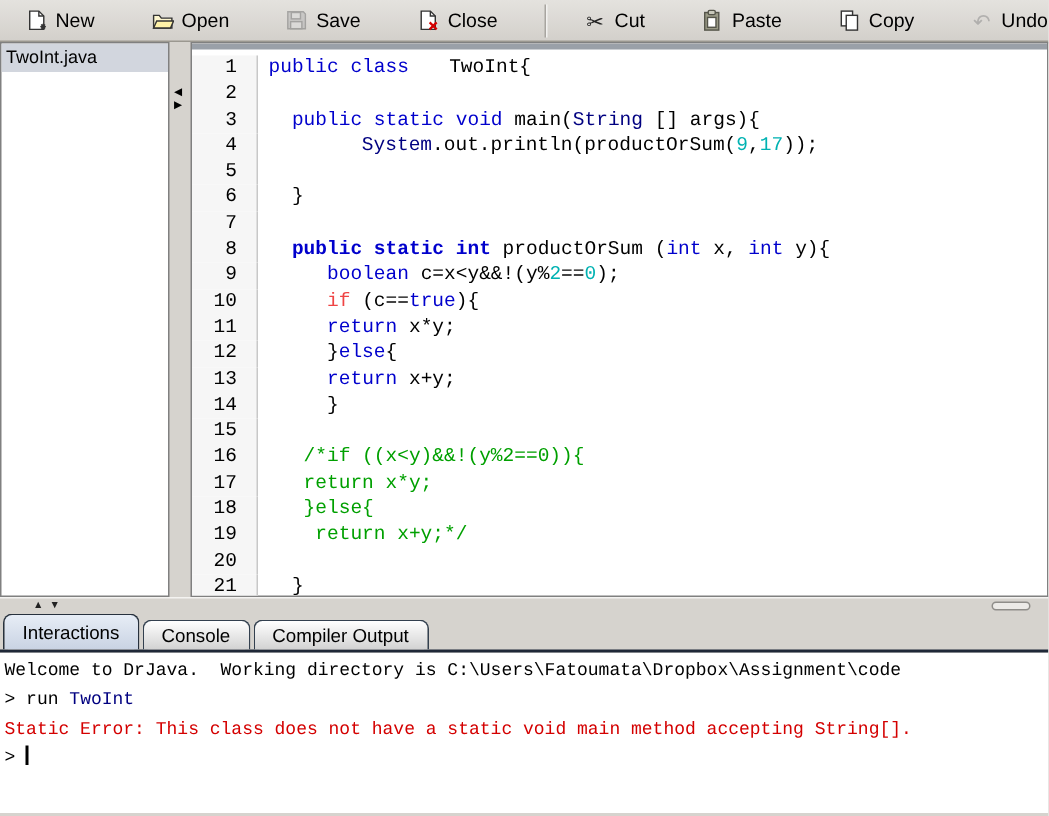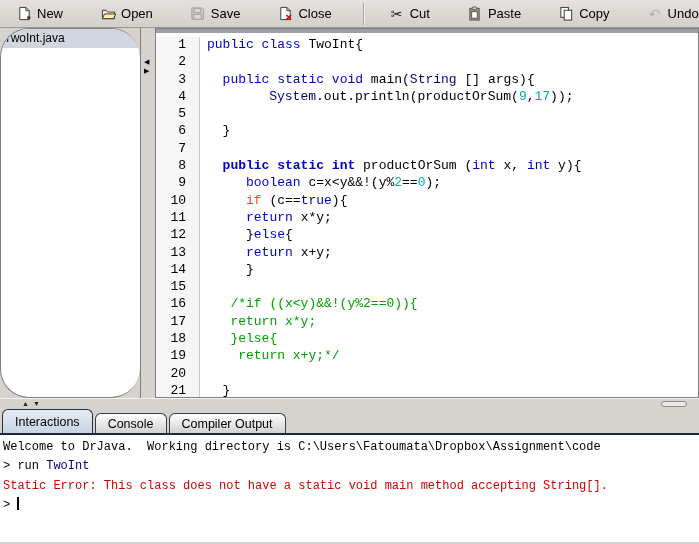--- a/index.html
+++ b/index.html
@@ -22,24 +22,23 @@
   .tb-icon { width:16px; height:16px; display:inline-flex; align-items:center; justify-content:center; }
   .tb-icon svg { width:15px; height:15px; }
   .tb-btn.disabled .tb-icon { filter:grayscale(1); opacity:.55; }
   .tb-glyph { font-size:14px; line-height:14px; }
   .tb-sep { width:2px; height:22px; margin:0 14px 0 4px;
     border-left:1px solid #a8a5a0; border-right:1px solid #f2f1ef; }
 
   
   .main { display:flex; height:370px; }
   .sidebar {
-    width:140px; background:#fff; border-top:1px solid #808080;
+    width:112px; background:#fff; border-top:1px solid #808080;
     border-left:1px solid #808080; border-bottom:1px solid #808080;
     overflow:hidden;
-    border-radius:29px;
   }
   .file-item {
     height:19px; line-height:19px; font-size:12px; padding-left:3px;
     background:#d2d6de; color:#000; cursor:default; white-space:nowrap;
   }
   .vsplit {
     width:16px; background:#d6d3ce; position:relative;
     border-left:1px solid #808080; border-right:1px solid #808080;
     cursor:col-resize;
   }
@@ -176,21 +175,21 @@
       <div class="arrows">
         <span class="arr">◀</span>
         <span class="arr">▶</span>
       </div>
     </div>
     <div class="editor">
       <div class="editor-topbar"></div>
       <div class="code-scroll">
           <div class="code-row">
             <span class="gutter">1</span>
-            <span class="code-text"><span style="color: rgb(0, 0, 204);">public class</span><span style="color: rgb(0, 0, 0);"> TwoInt{</span></span>
+            <span class="code-text"><span style="color: rgb(0, 0, 204);">public class</span><span style="color: rgb(0, 0, 0); margin-left: 19px;"> TwoInt{</span></span>
           </div>
           <div class="code-row">
             <span class="gutter">2</span>
             <span class="code-text"></span>
           </div>
           <div class="code-row">
             <span class="gutter">3</span>
             <span class="code-text"><span style="color: rgb(0, 0, 0);">  </span><span style="color: rgb(0, 0, 204);">public static void</span><span style="color: rgb(0, 0, 0);"> main(</span><span style="color: rgb(0, 0, 128);">String</span><span style="color: rgb(0, 0, 0);"> [] args){</span></span>
           </div>
           <div class="code-row">

